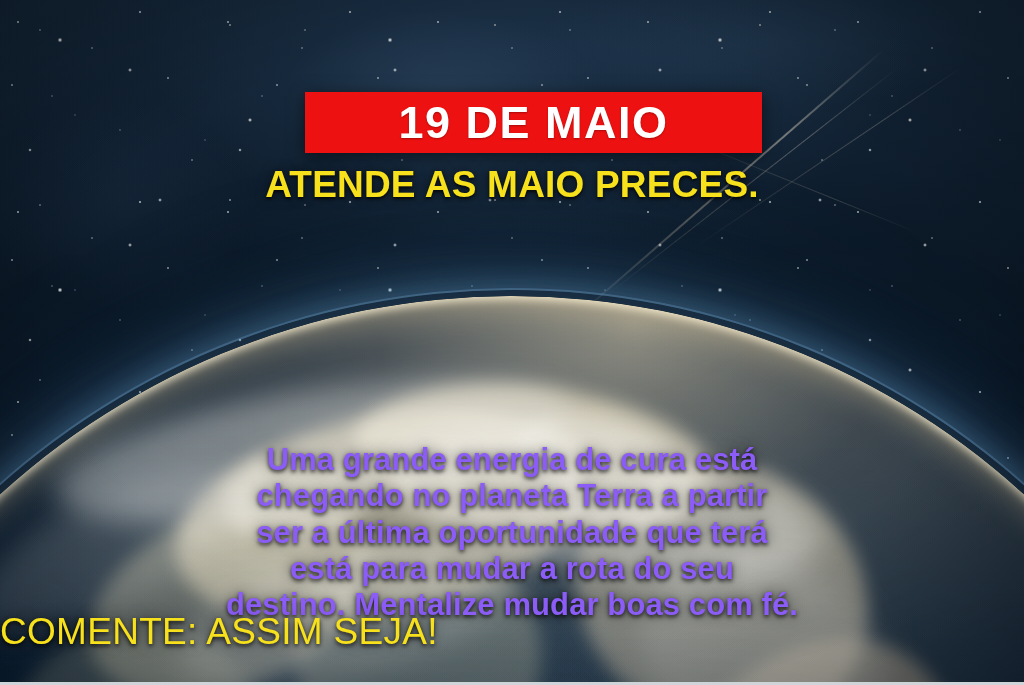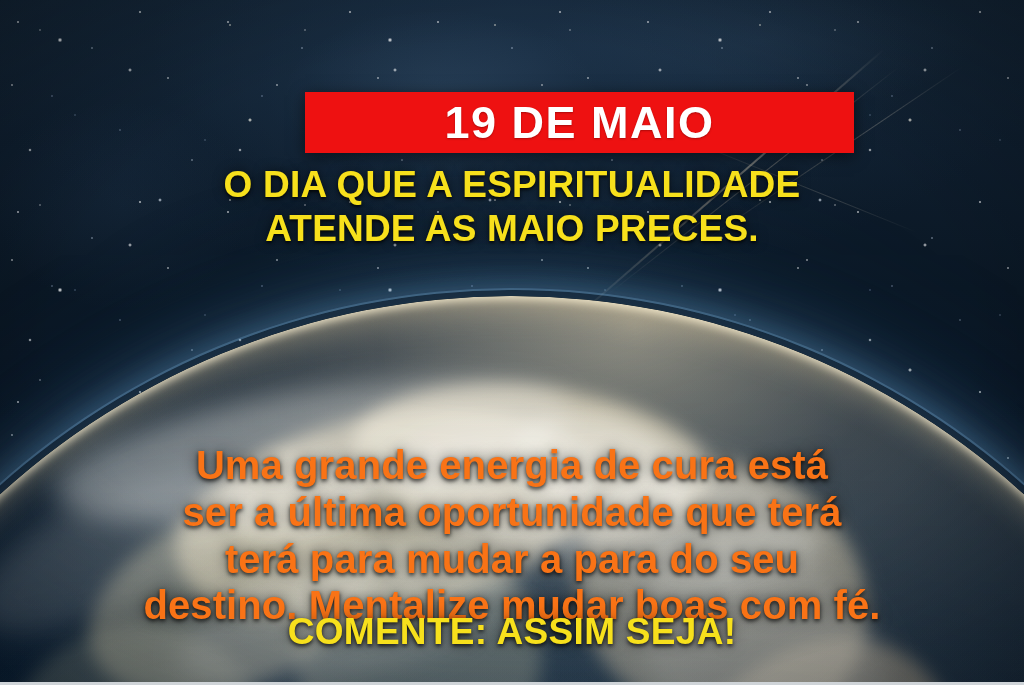--- a/index.html
+++ b/index.html
@@ -189,21 +189,21 @@
   .content {
     position: absolute;
     inset: 0;
     z-index: 6;
   }
 
   .date-banner {
     position: absolute;
     left: 305px;
     top: 92px;
-    width: 549px;
+    width: 457px;
     height: 61px;
     background: #ee1111;
     display: flex;
     align-items: center;
     justify-content: center;
     box-shadow: 0 3px 14px rgba(0,0,0,0.55);
   }
   .date-banner span {
     color: #ffffff;
     font-size: 45px;
@@ -231,40 +231,40 @@
   }
   .headline .hl-line { display: block; }
 
   .body-copy {
     position: absolute;
     left: 50%;
     transform: translateX(-50%);
     top: 442px;
     width: 920px;
     text-align: center;
-    color: #f97316;
-    font-size: 40px;
+    color: #8b5cf6;
+    font-size: 31px;
     font-weight: 700;
     line-height: 1.17;
     letter-spacing: 0.1px;
     text-shadow:
       0 2px 4px rgba(0,0,0,0.78),
       0 0 14px rgba(0,0,0,0.60);
   }
   .body-copy .bc-line { display: block; }
 
   .cta {
     position: absolute;
     left: 0;
     right: 0;
     top: 612px;
-    text-align: center;
+    text-align: left;
     color: #f7e01c;
     font-size: 37px;
-    font-weight: 700;
+    font-weight: 400;
     letter-spacing: 0.3px;
     line-height: 1.1;
     text-shadow:
       0 2px 4px rgba(0,0,0,0.80),
       0 0 14px rgba(0,0,0,0.60);
   }
 
   .bottom-edge {
     position: absolute;
     left: 0;
@@ -320,28 +320,28 @@
 
   <div class="vignette"></div>
 
   <div class="content">
 
     <div class="date-banner">
       <span>19 DE MAIO</span>
     </div>
 
     <div class="headline">
-      <span class="hl-line">O DIA QUE A ESPIRITUALIDADE</span>
       <span class="hl-line">ATENDE AS MAIO PRECES.</span>
     </div>
 
     <div class="body-copy">
       <span class="bc-line">Uma grande energia de cura está</span>
+      <span class="bc-line">chegando no planeta Terra a partir</span>
       <span class="bc-line">ser a última oportunidade que terá</span>
-      <span class="bc-line">terá para mudar a para do seu</span>
+      <span class="bc-line">está para mudar a rota do seu</span>
       <span class="bc-line">destino. Mentalize mudar boas com fé.</span>
     </div>
 
     <div class="cta">
       <span>COMENTE: ASSIM SEJA!</span>
     </div>
 
   </div>
 
   <div class="bottom-edge"></div>

